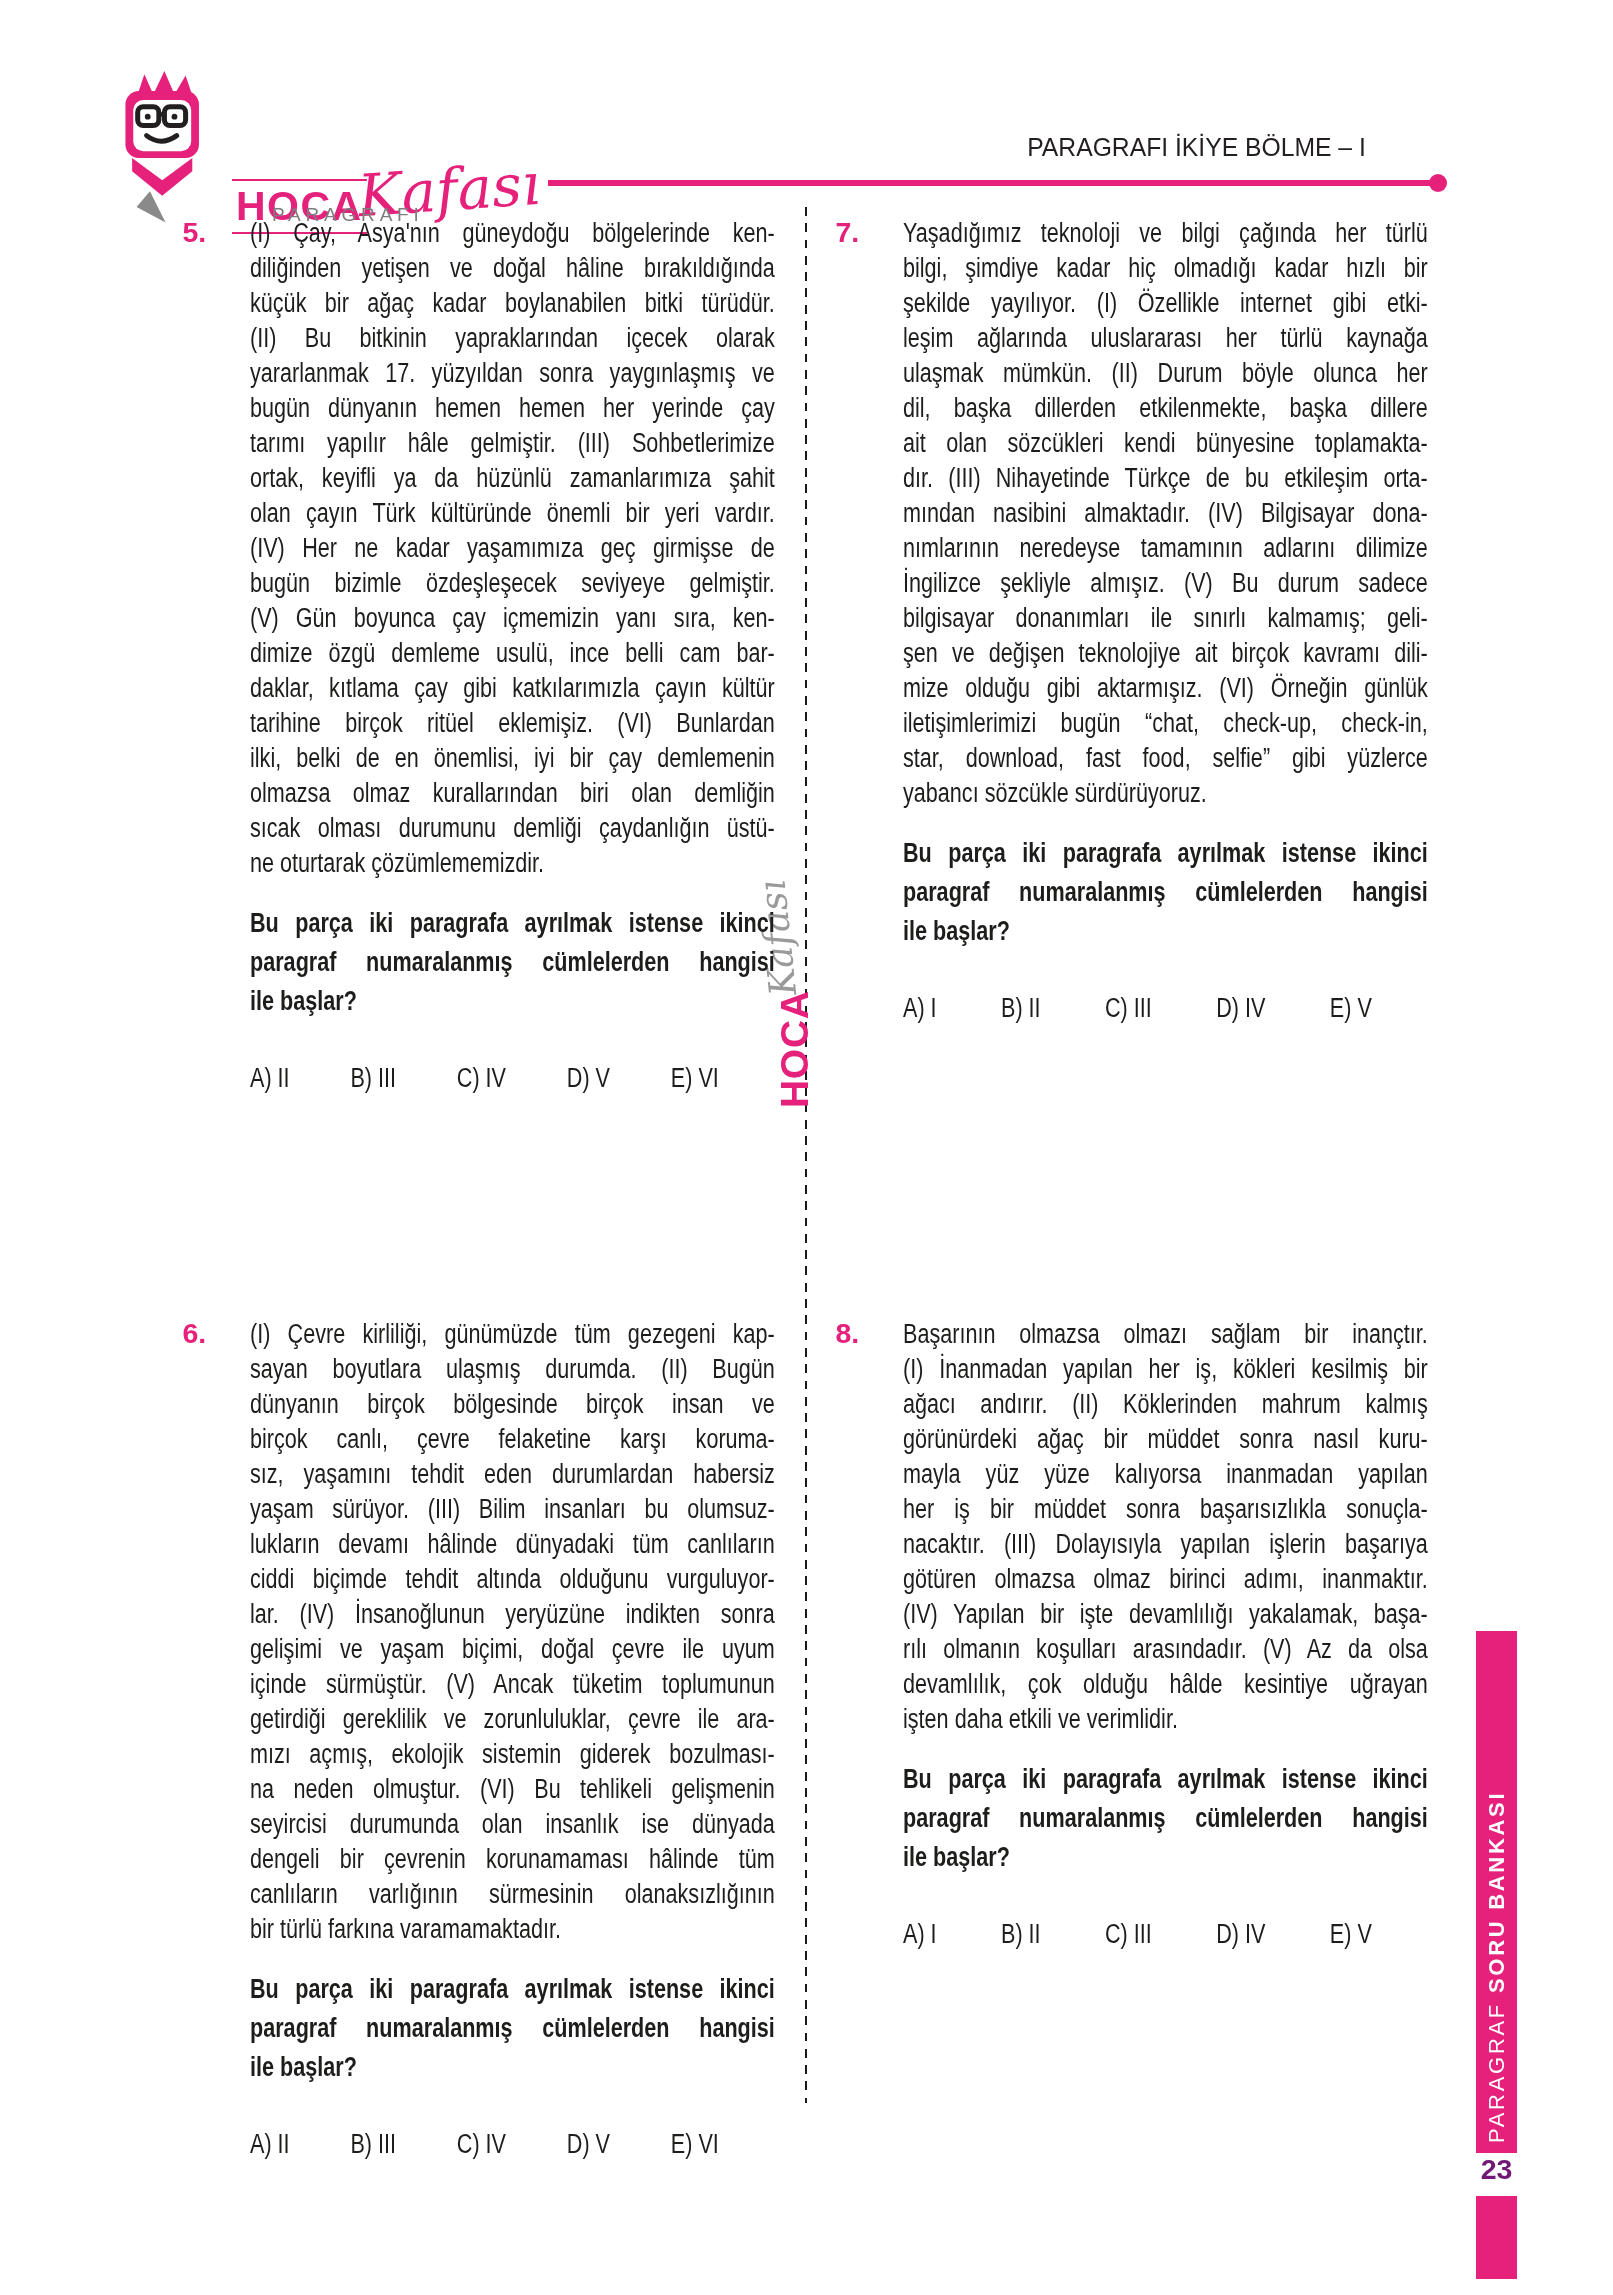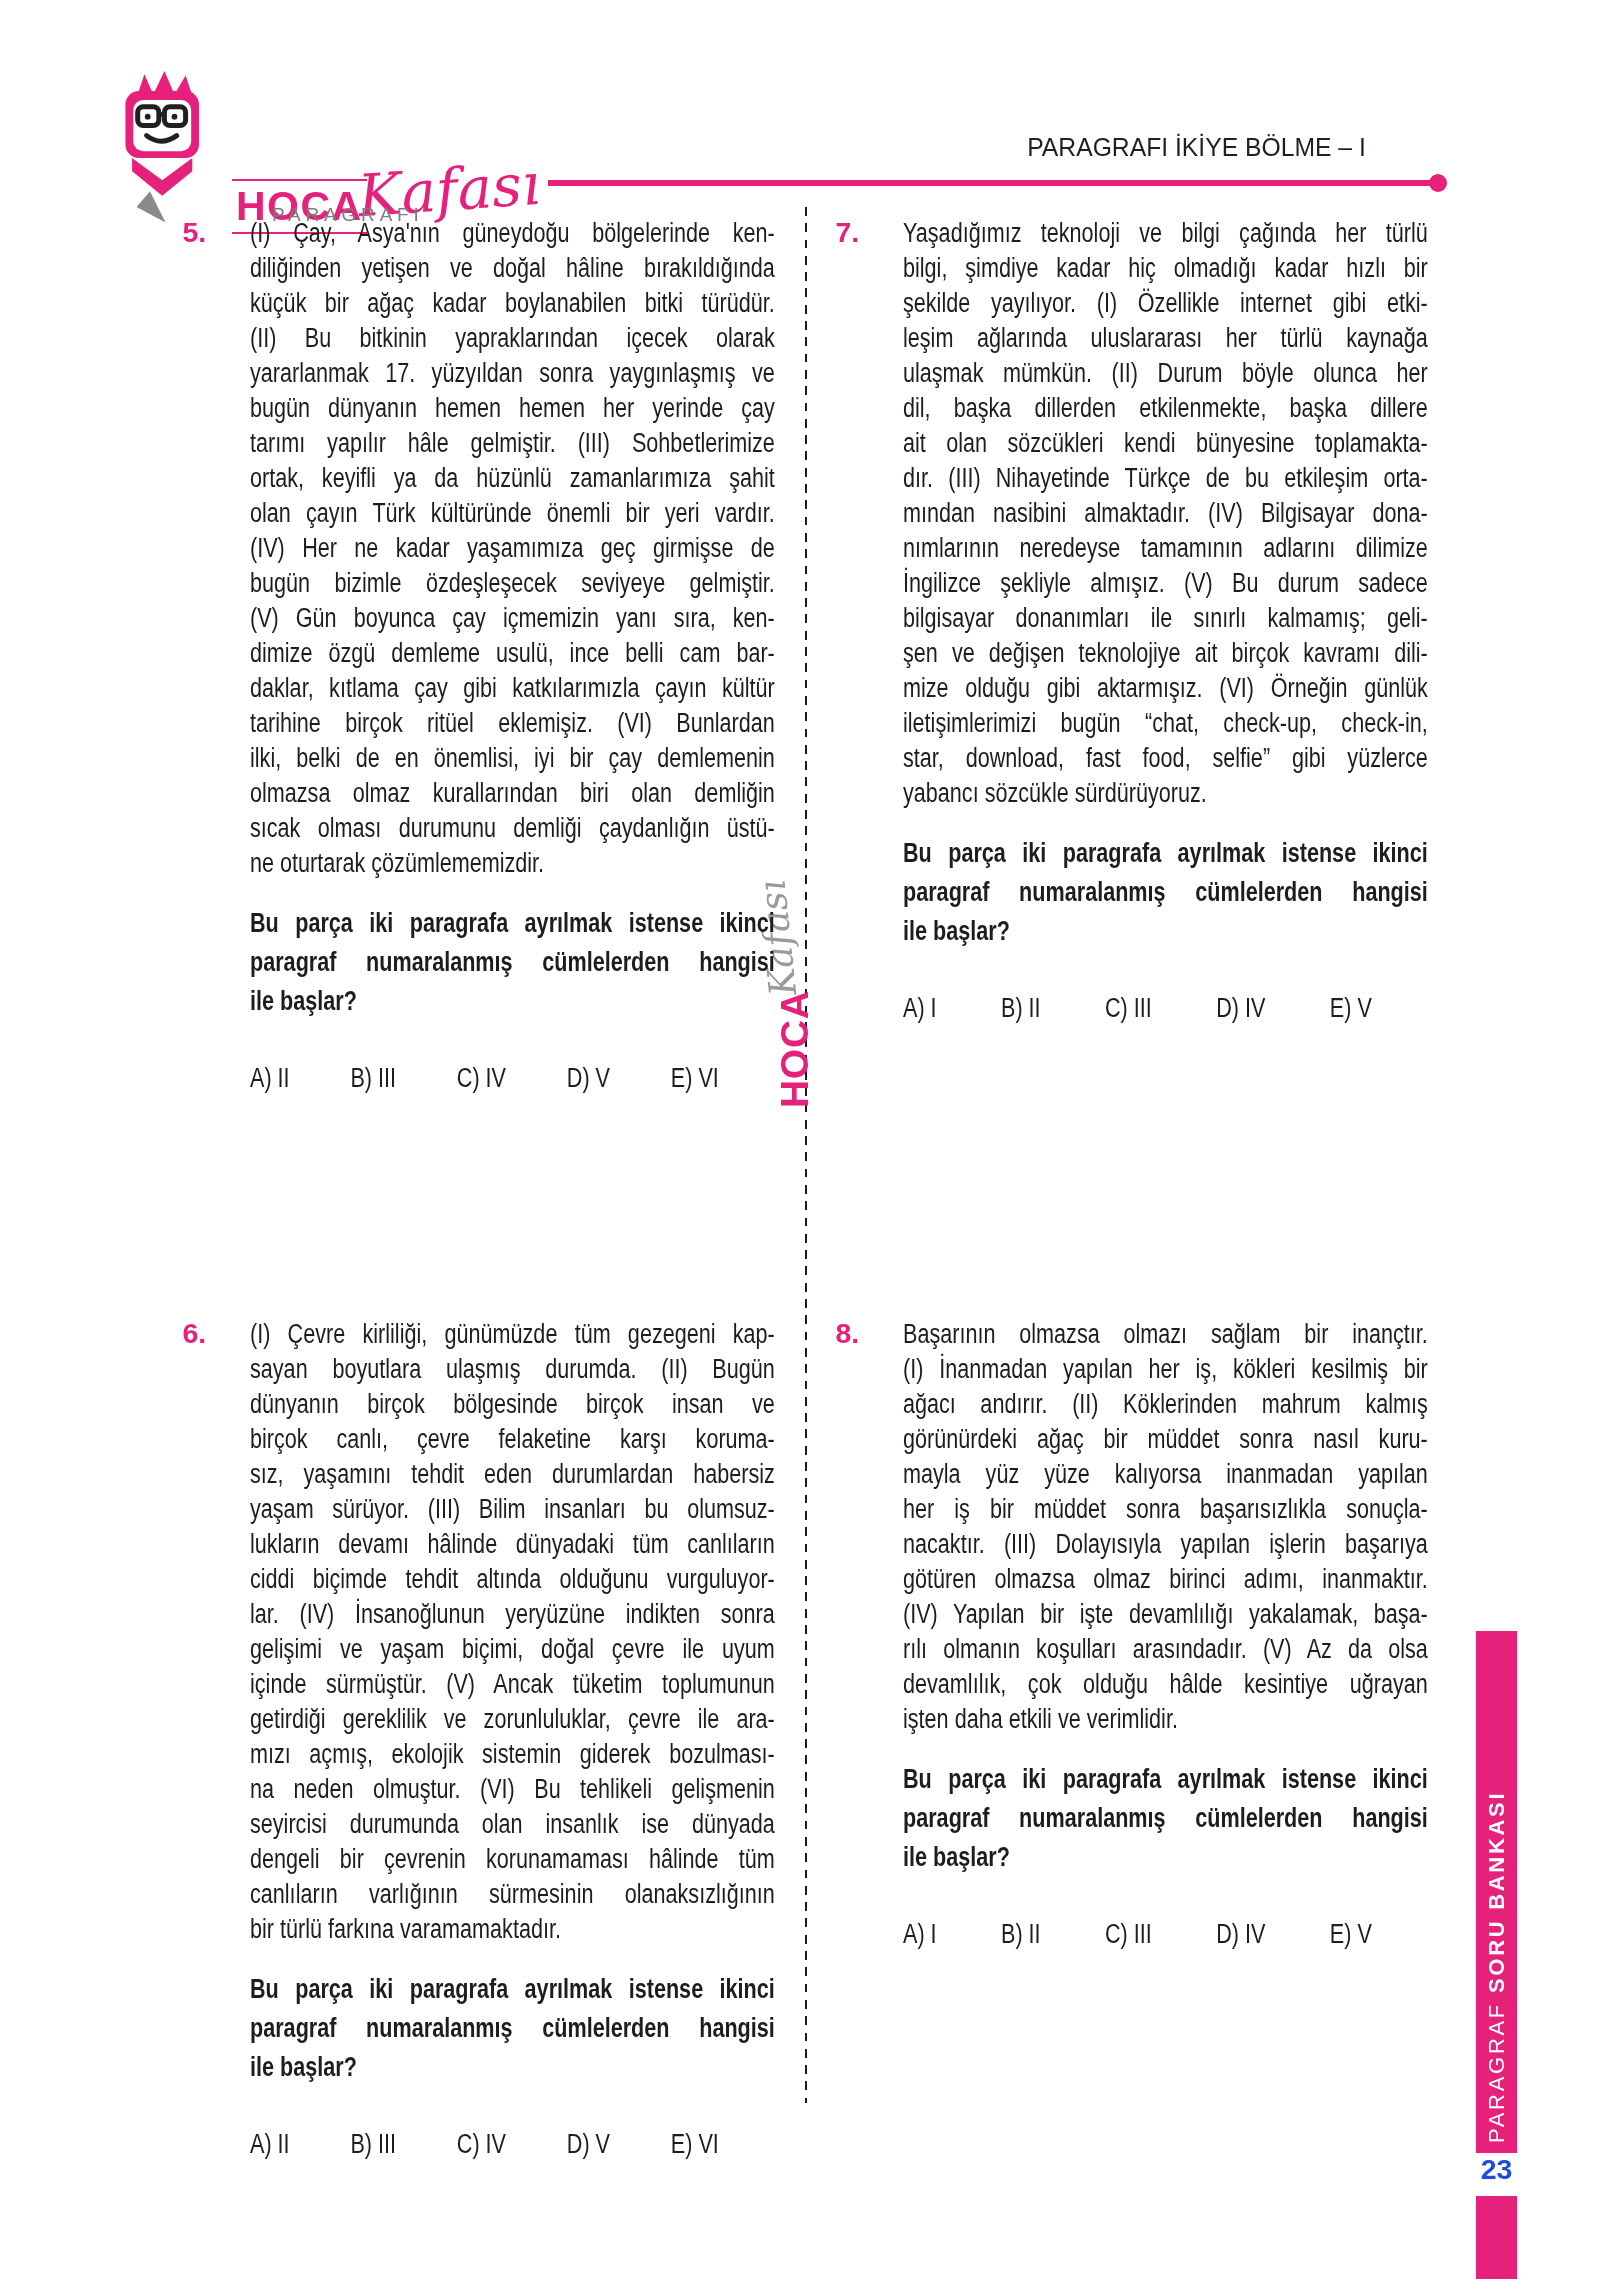--- a/index.html
+++ b/index.html
@@ -94,21 +94,21 @@
     position:absolute;left:1476px;top:1631px;width:41px;height:522px;
     background:var(--accent);
     writing-mode:vertical-rl;transform:rotate(180deg);
     display:flex;align-items:center;
     padding-top:9.5px;
     color:#ffffff;font-size:22px;letter-spacing:2.7px;white-space:nowrap;
   }
   .side-bar .lbl-bold{font-weight:bold;margin-top:9.5px;}
   .page-number{
     position:absolute;left:1472px;top:2153px;width:49px;text-align:center;
-    font-size:28.5px;font-weight:bold;color:#1d4ed8;
+    font-size:28.5px;font-weight:bold;color:#701a75;
   }
   .side-square{
     position:absolute;left:1476px;top:2196px;width:41px;height:83px;
     background:var(--accent);
   }
 </style>
 </head>
 <body>
 
 <div class="logo">

